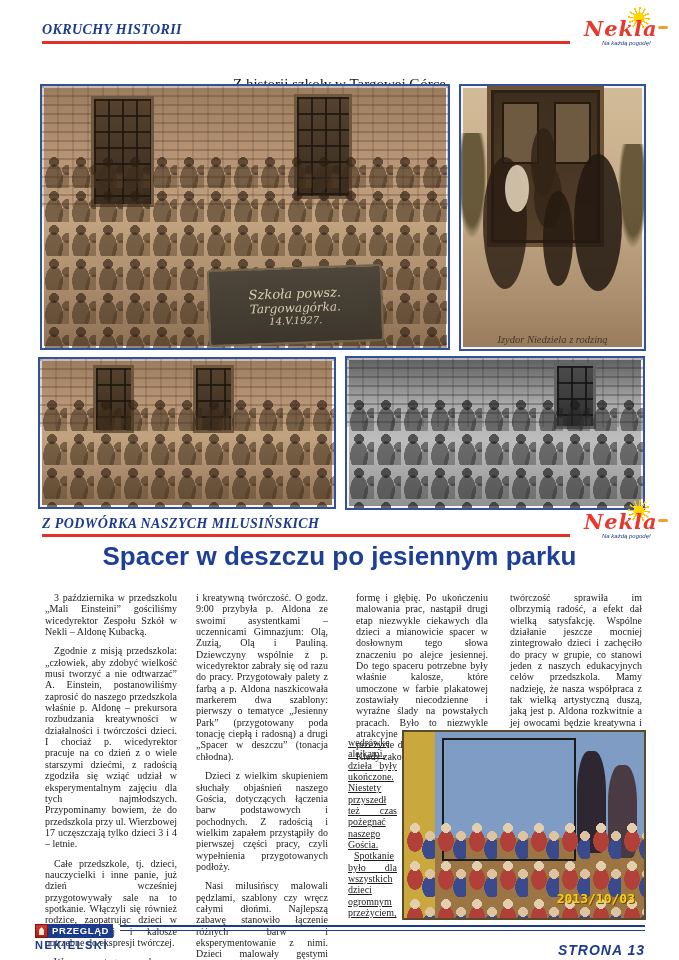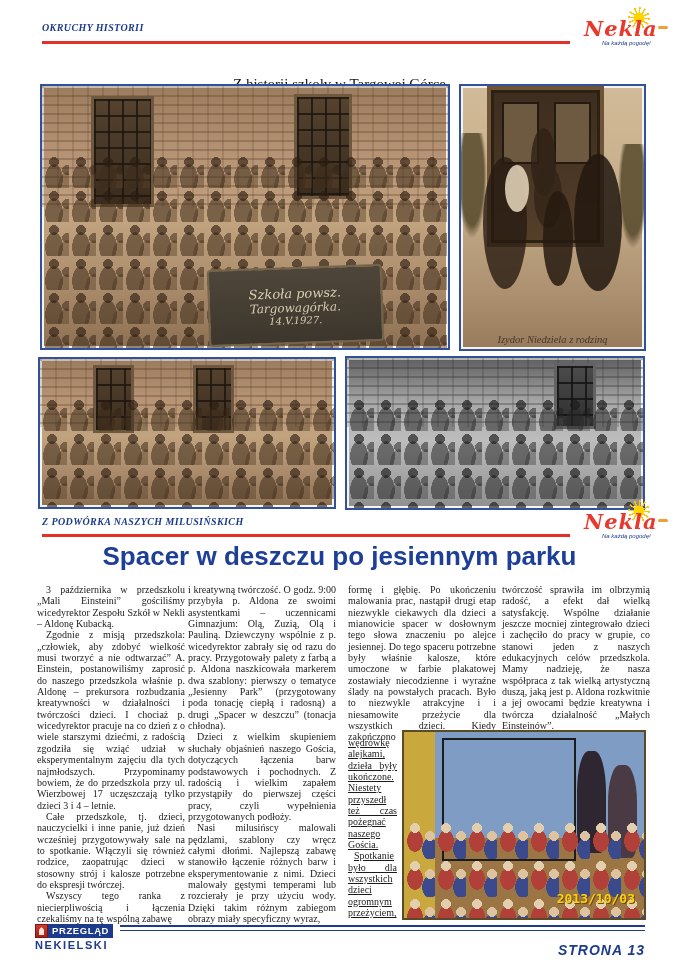--- a/index.html
+++ b/index.html
@@ -1,21 +1,21 @@
 <!DOCTYPE html>
 <html><head>
 <meta charset="utf-8">
 <style>
   html,body{margin:0;padding:0;background:#e8e8e8;}
   .page{position:relative;width:679px;height:960px;background:#ffffff;margin:0 auto;
         font-family:"Liberation Serif",serif;color:#1b1b1b;overflow:hidden;}
 
   
   .kicker{position:absolute;font-family:"Liberation Serif",serif;font-weight:bold;font-style:italic;
-          color:#1d3b8b;font-size:10px;letter-spacing:.4px;text-align:right;}
+          color:#1d3b8b;font-size:14px;letter-spacing:.4px;text-align:right;}
   .kicker1{left:42px;top:22px;}
   .kicker2{left:42px;top:516px;}
   .redrule{position:absolute;left:42px;width:528px;height:3px;background:#e23128;}
   .redrule1{top:41px;}
   .redrule2{top:534px;}
 
   .headline{position:absolute;left:0;width:679px;text-align:center;
             font-family:"Liberation Sans",sans-serif;font-weight:bold;}
   .headline1{top:46px;font-size:28px;color:#e23128;}
   .subtitle1{position:absolute;left:0;top:76px;width:679px;text-align:center;
@@ -101,21 +101,21 @@
        radial-gradient(circle 5px at 26px 15px,#dec3a0 96%,rgba(0,0,0,0) 100%),
        radial-gradient(ellipse 8px 11px at 26px 28px,#3a4a8c 96%,rgba(0,0,0,0) 100%);
      background-size:31px 38px;}
   .adult{position:absolute;border-radius:40% 40% 20% 20%;}
   .datestamp{position:absolute;right:9px;bottom:12px;font-family:"DejaVu Sans Mono",monospace;
      font-weight:bold;font-size:13px;color:#f2d411;text-shadow:1px 1px 0 rgba(120,60,0,.9);}
 
   
   .col{position:absolute;top:584px;width:148px;font-size:10px;line-height:11.35px;
        text-align:justify;}
-  .col p{margin:0;text-indent:9px;}
+  .col p{margin:8px;text-indent:9px;}
   .col p.cont{text-indent:0;}
   .colA{left:37px;}  .colB{left:188px;}  .colC{left:348px;}  .colD{left:502px;}
   .colC-narrow{position:absolute;left:348px;top:737px;width:49px;font-size:10px;
        line-height:11.35px;text-align:justify;}
   .colC-narrow p{margin:0;text-indent:0;text-decoration:underline;}
   .colC-narrow p+p{text-indent:6px;}
 
   
   .plogo{position:absolute;left:35px;top:924px;}
   .plogo .row1{display:flex;align-items:stretch;}

